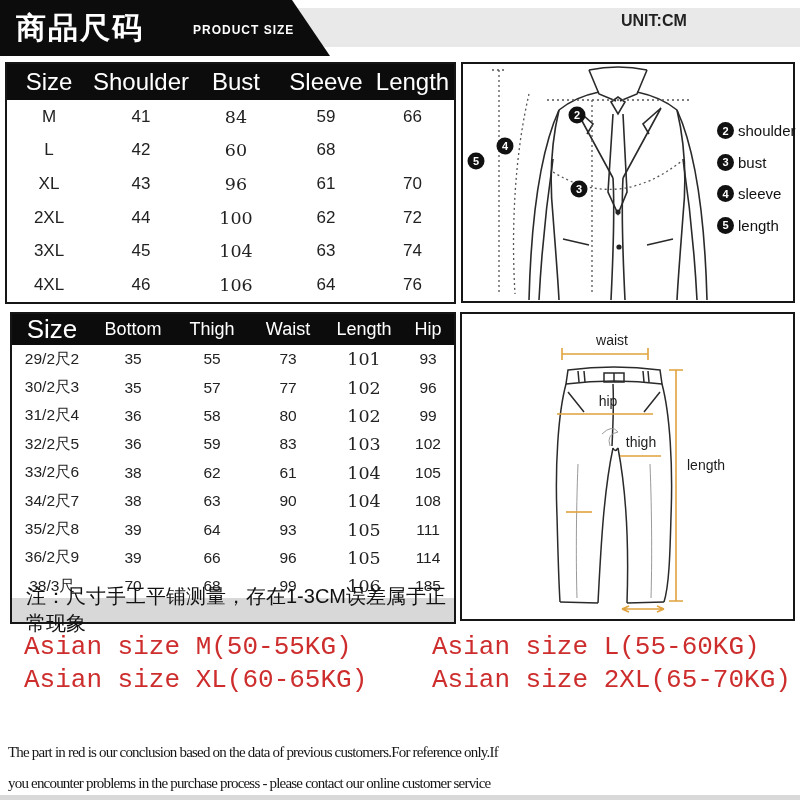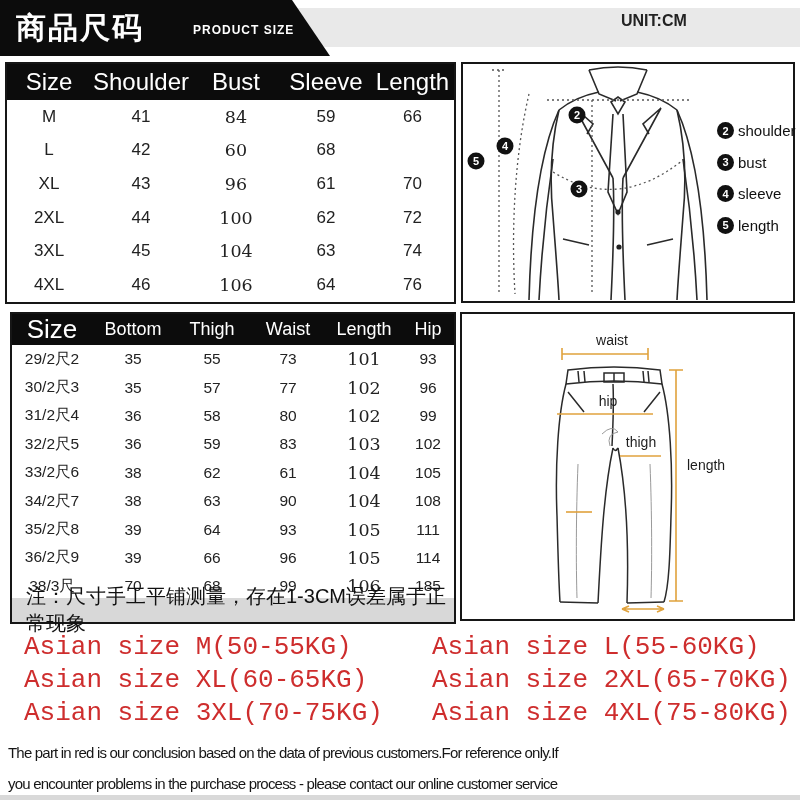--- a/index.html
+++ b/index.html
@@ -50,21 +50,21 @@
                justify-content:center; flex:none; }
   .legend-label { font-size:15px; color:#111; margin-left:4px; }
 
   
   .size-guide { position:absolute; left:0; top:630px; width:800px;
                 font-family:"Liberation Mono", monospace; color:#ce2d2d; font-size:26px; }
   .sg-row { display:grid; grid-template-columns:408px auto; height:33.4px; align-items:center; padding-left:24px; }
 
   
   .footer { position:absolute; left:0; top:737px; width:800px; padding-left:8px;
-            font-family:Liberation Sans, sans-serif; font-size:15px; letter-spacing:-0.8px;
+            font-family:Liberation Serif, serif; font-size:15px; letter-spacing:-0.8px;
             color:#161616; }
   .footer div { height:31px; line-height:31px; white-space:nowrap; }
   .bottom-bar { position:absolute; left:0; bottom:0; width:800px; height:5px; background:#d9d9d9; }
 
   svg text { font-family:"Liberation Sans", sans-serif; }
 </style>
 </head>
 <body>
 
 <div class="page">
@@ -317,24 +317,20 @@
 
   <div class="size-guide">
     <div class="sg-row">
       <span>Asian size M(50-55KG)</span>
       <span>Asian size L(55-60KG)</span>
     </div>
     <div class="sg-row">
       <span>Asian size XL(60-65KG)</span>
       <span>Asian size 2XL(65-70KG)</span>
     </div>
-    <div class="sg-row">
-      <span>Asian size 3XL(70-75KG)</span>
-      <span>Asian size 4XL(75-80KG)</span>
-    </div>
   </div>
 
   <div class="footer">
     <div>The part in red is our conclusion based on the data of previous customers.For reference only.If</div>
     <div>you encounter problems in the purchase process - please contact our online customer service</div>
   </div>
   <div class="bottom-bar"></div>
 
 </div>
 

